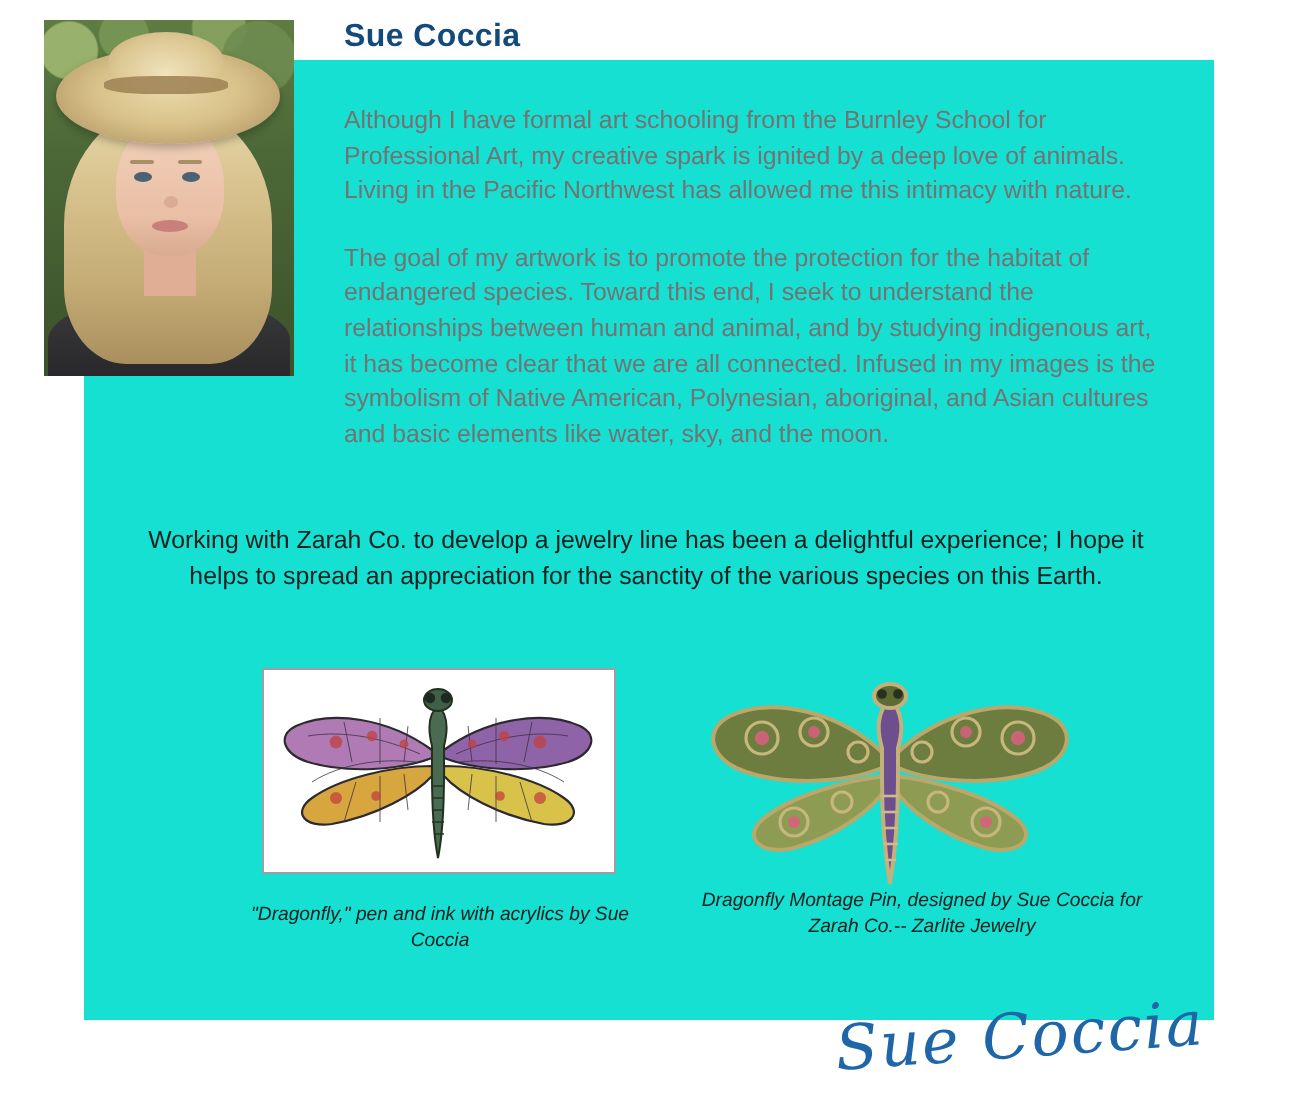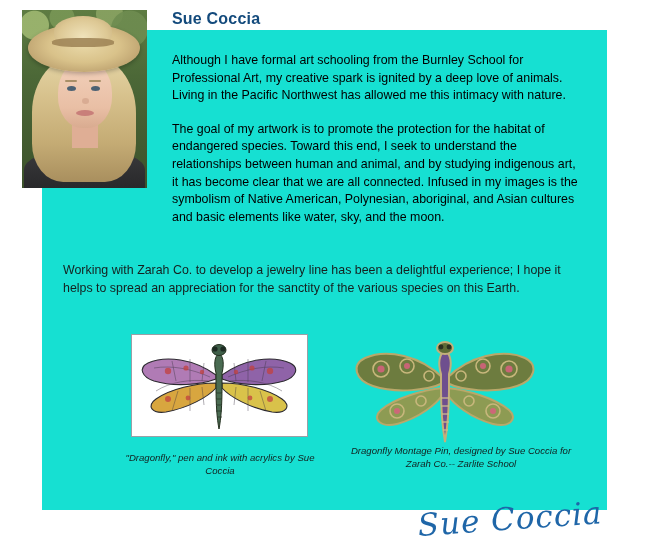--- a/index.html
+++ b/index.html
@@ -157,33 +157,34 @@
   }
 
   
   .bio-col {
     position: absolute;
     left: 172px;
     top: 52px;
     width: 412px;
     font-size: 12.4px;
     line-height: 17.6px;
-    color: #000000;
+    color: #737373;
   }
   .bio-col p { margin: 0 0 16px 0; }
   .bio-col p:last-child { margin-bottom: 16px; }
 
   .wide-para {
     position: absolute;
     left: 63px;
     top: 262px;
     width: 520px;
     font-size: 12.4px;
     line-height: 17.6px;
     color: #15201f;
+    text-align: center;
   }
 
   
   .art-row {
     position: absolute;
     left: 63px;
     top: 334px;
     width: 520px;
     height: 160px;
   }
@@ -367,18 +368,18 @@
         <line x1="97" y1="84" x2="104" y2="84"></line>
         <line x1="98" y1="92" x2="103" y2="92"></line>
       </g>
 
       <ellipse cx="100" cy="10" rx="8" ry="6" fill="#5d6b35" stroke="#c3b07a" stroke-width="2"></ellipse>
       <circle cx="96" cy="9" r="2.4" fill="#2a3020"></circle>
       <circle cx="104" cy="9" r="2.4" fill="#2a3020"></circle>
     </svg>
 
     <div class="caption left">"Dragonfly," pen and ink with acrylics by Sue Coccia</div>
-    <div class="caption right">Dragonfly Montage Pin, designed by Sue Coccia for Zarah Co.-- Zarlite School</div>
+    <div class="caption right">Dragonfly Montage Pin, designed by Sue Coccia for Zarah Co.-- Zarlite Jewelry</div>
   </div>
 
   <div class="signature">Sue Coccia</div>
 
 </div>
 
 </body></html>

